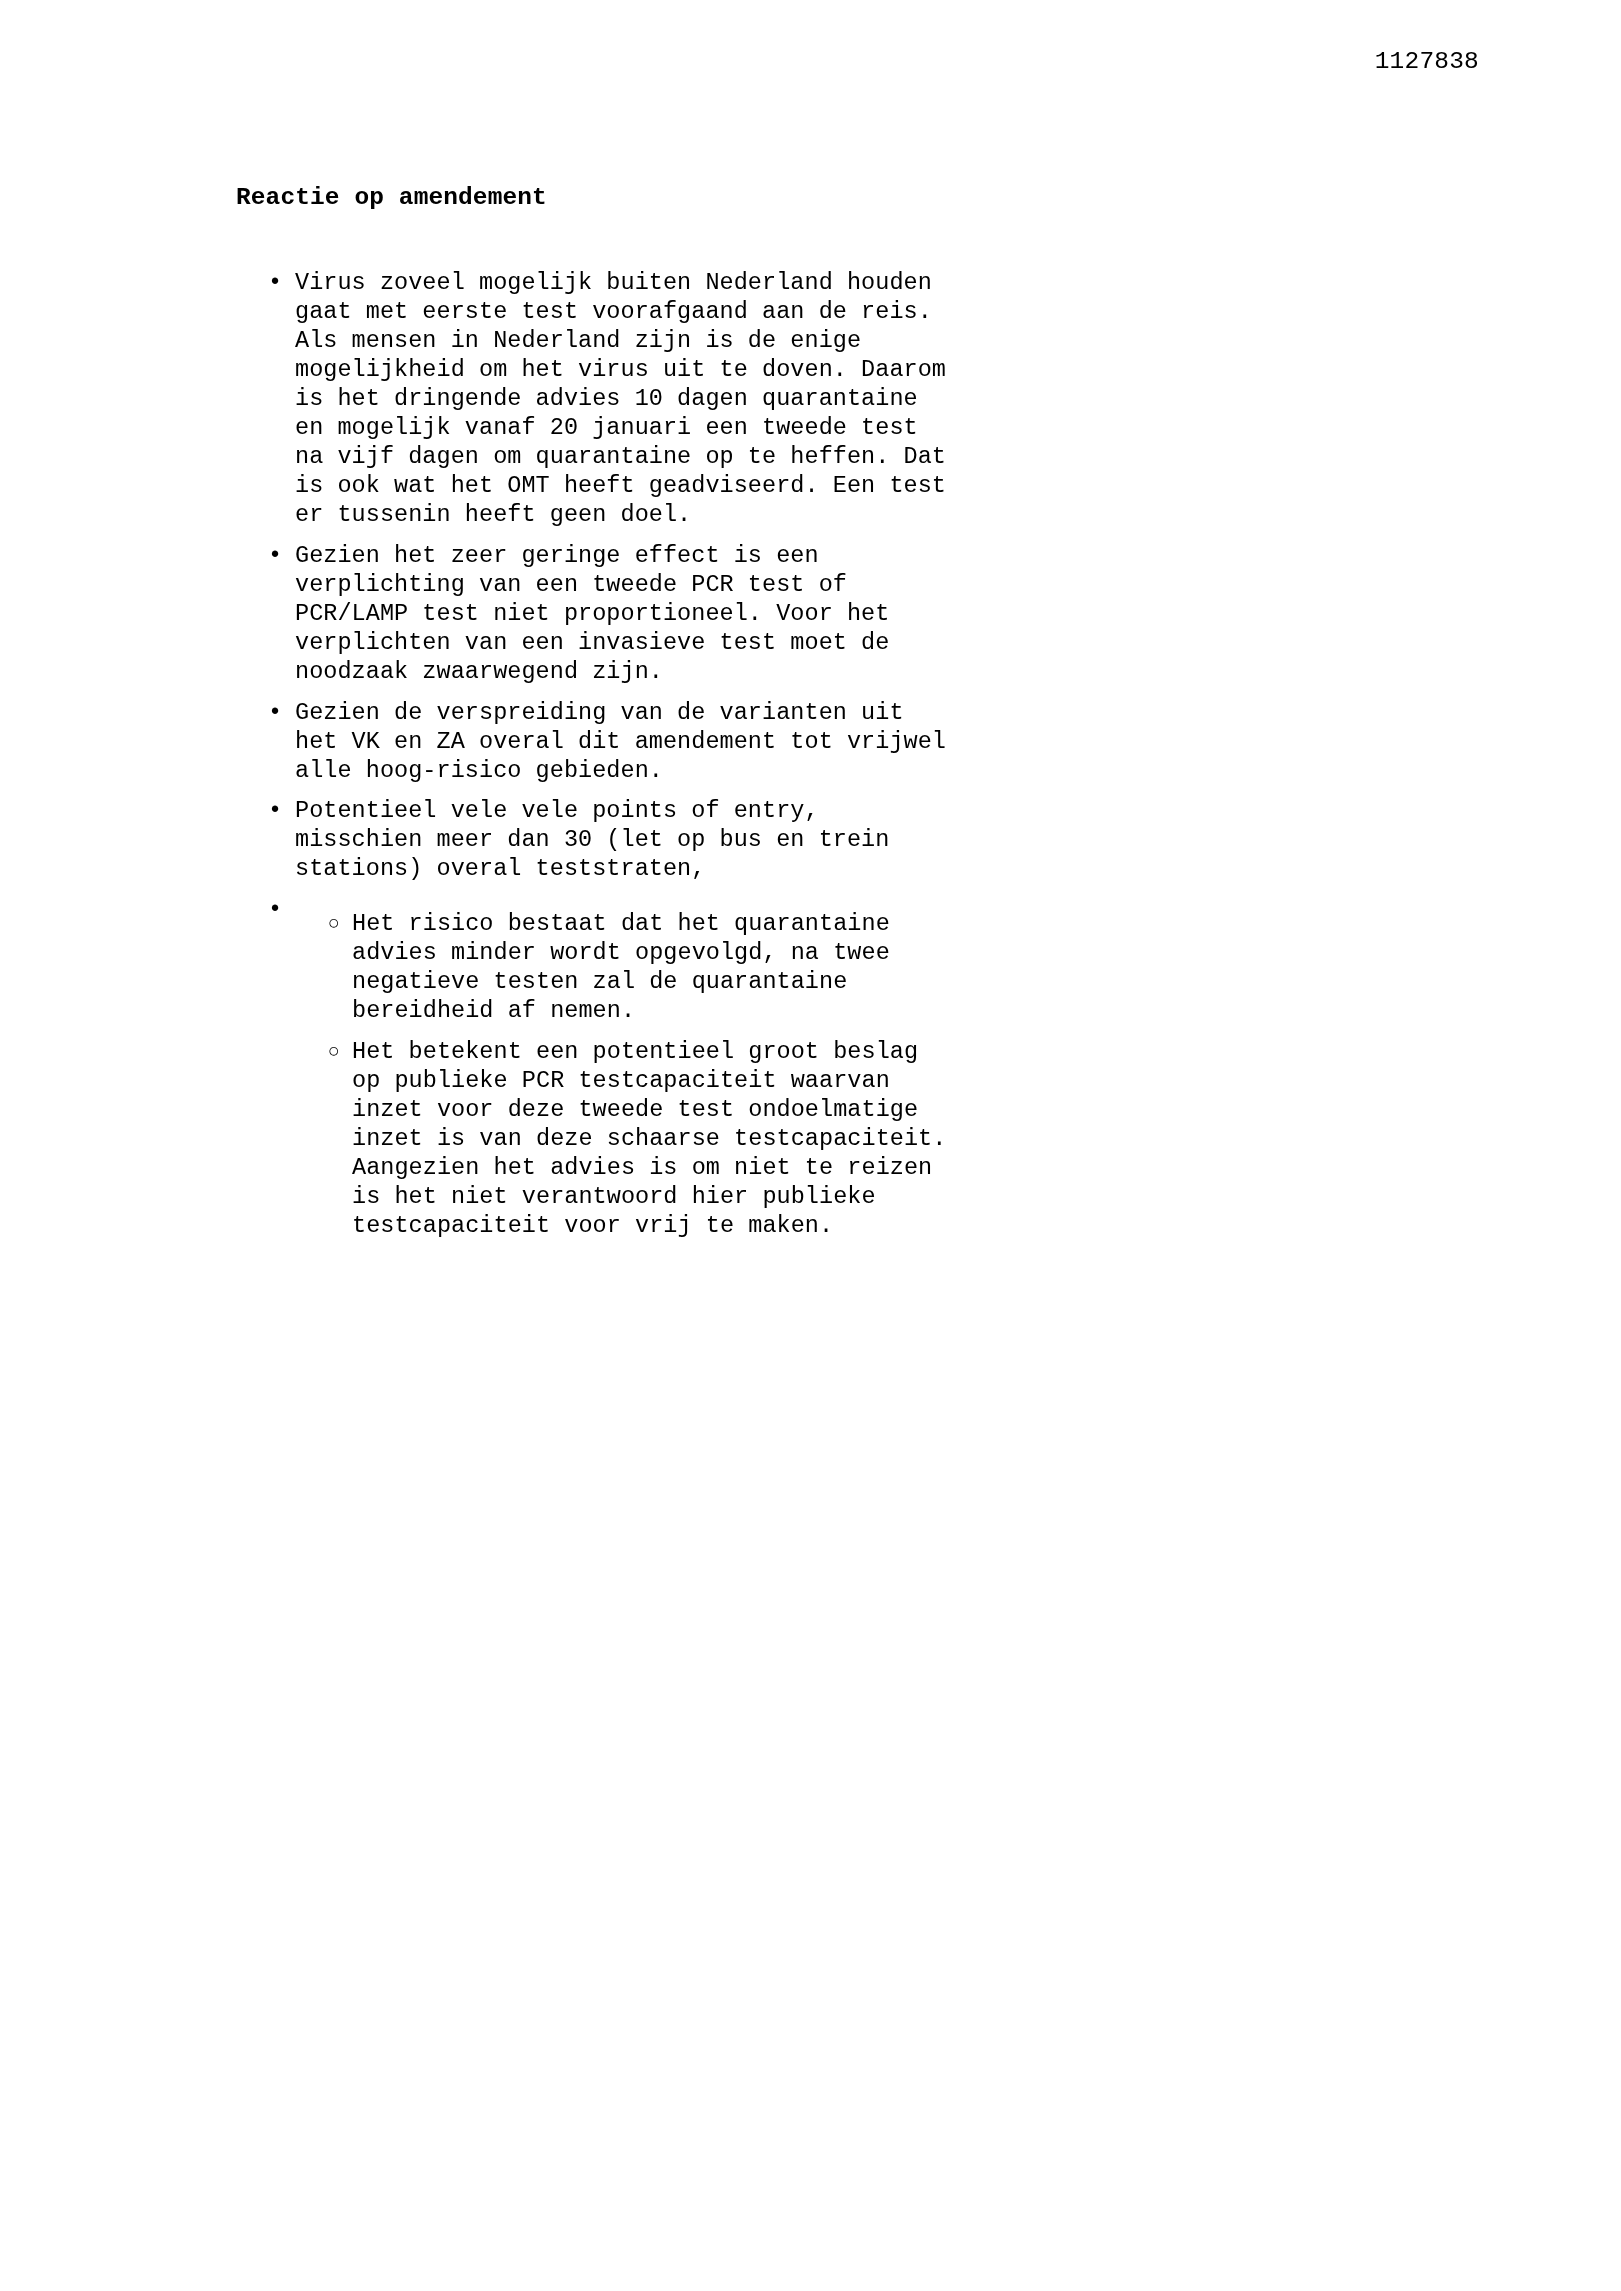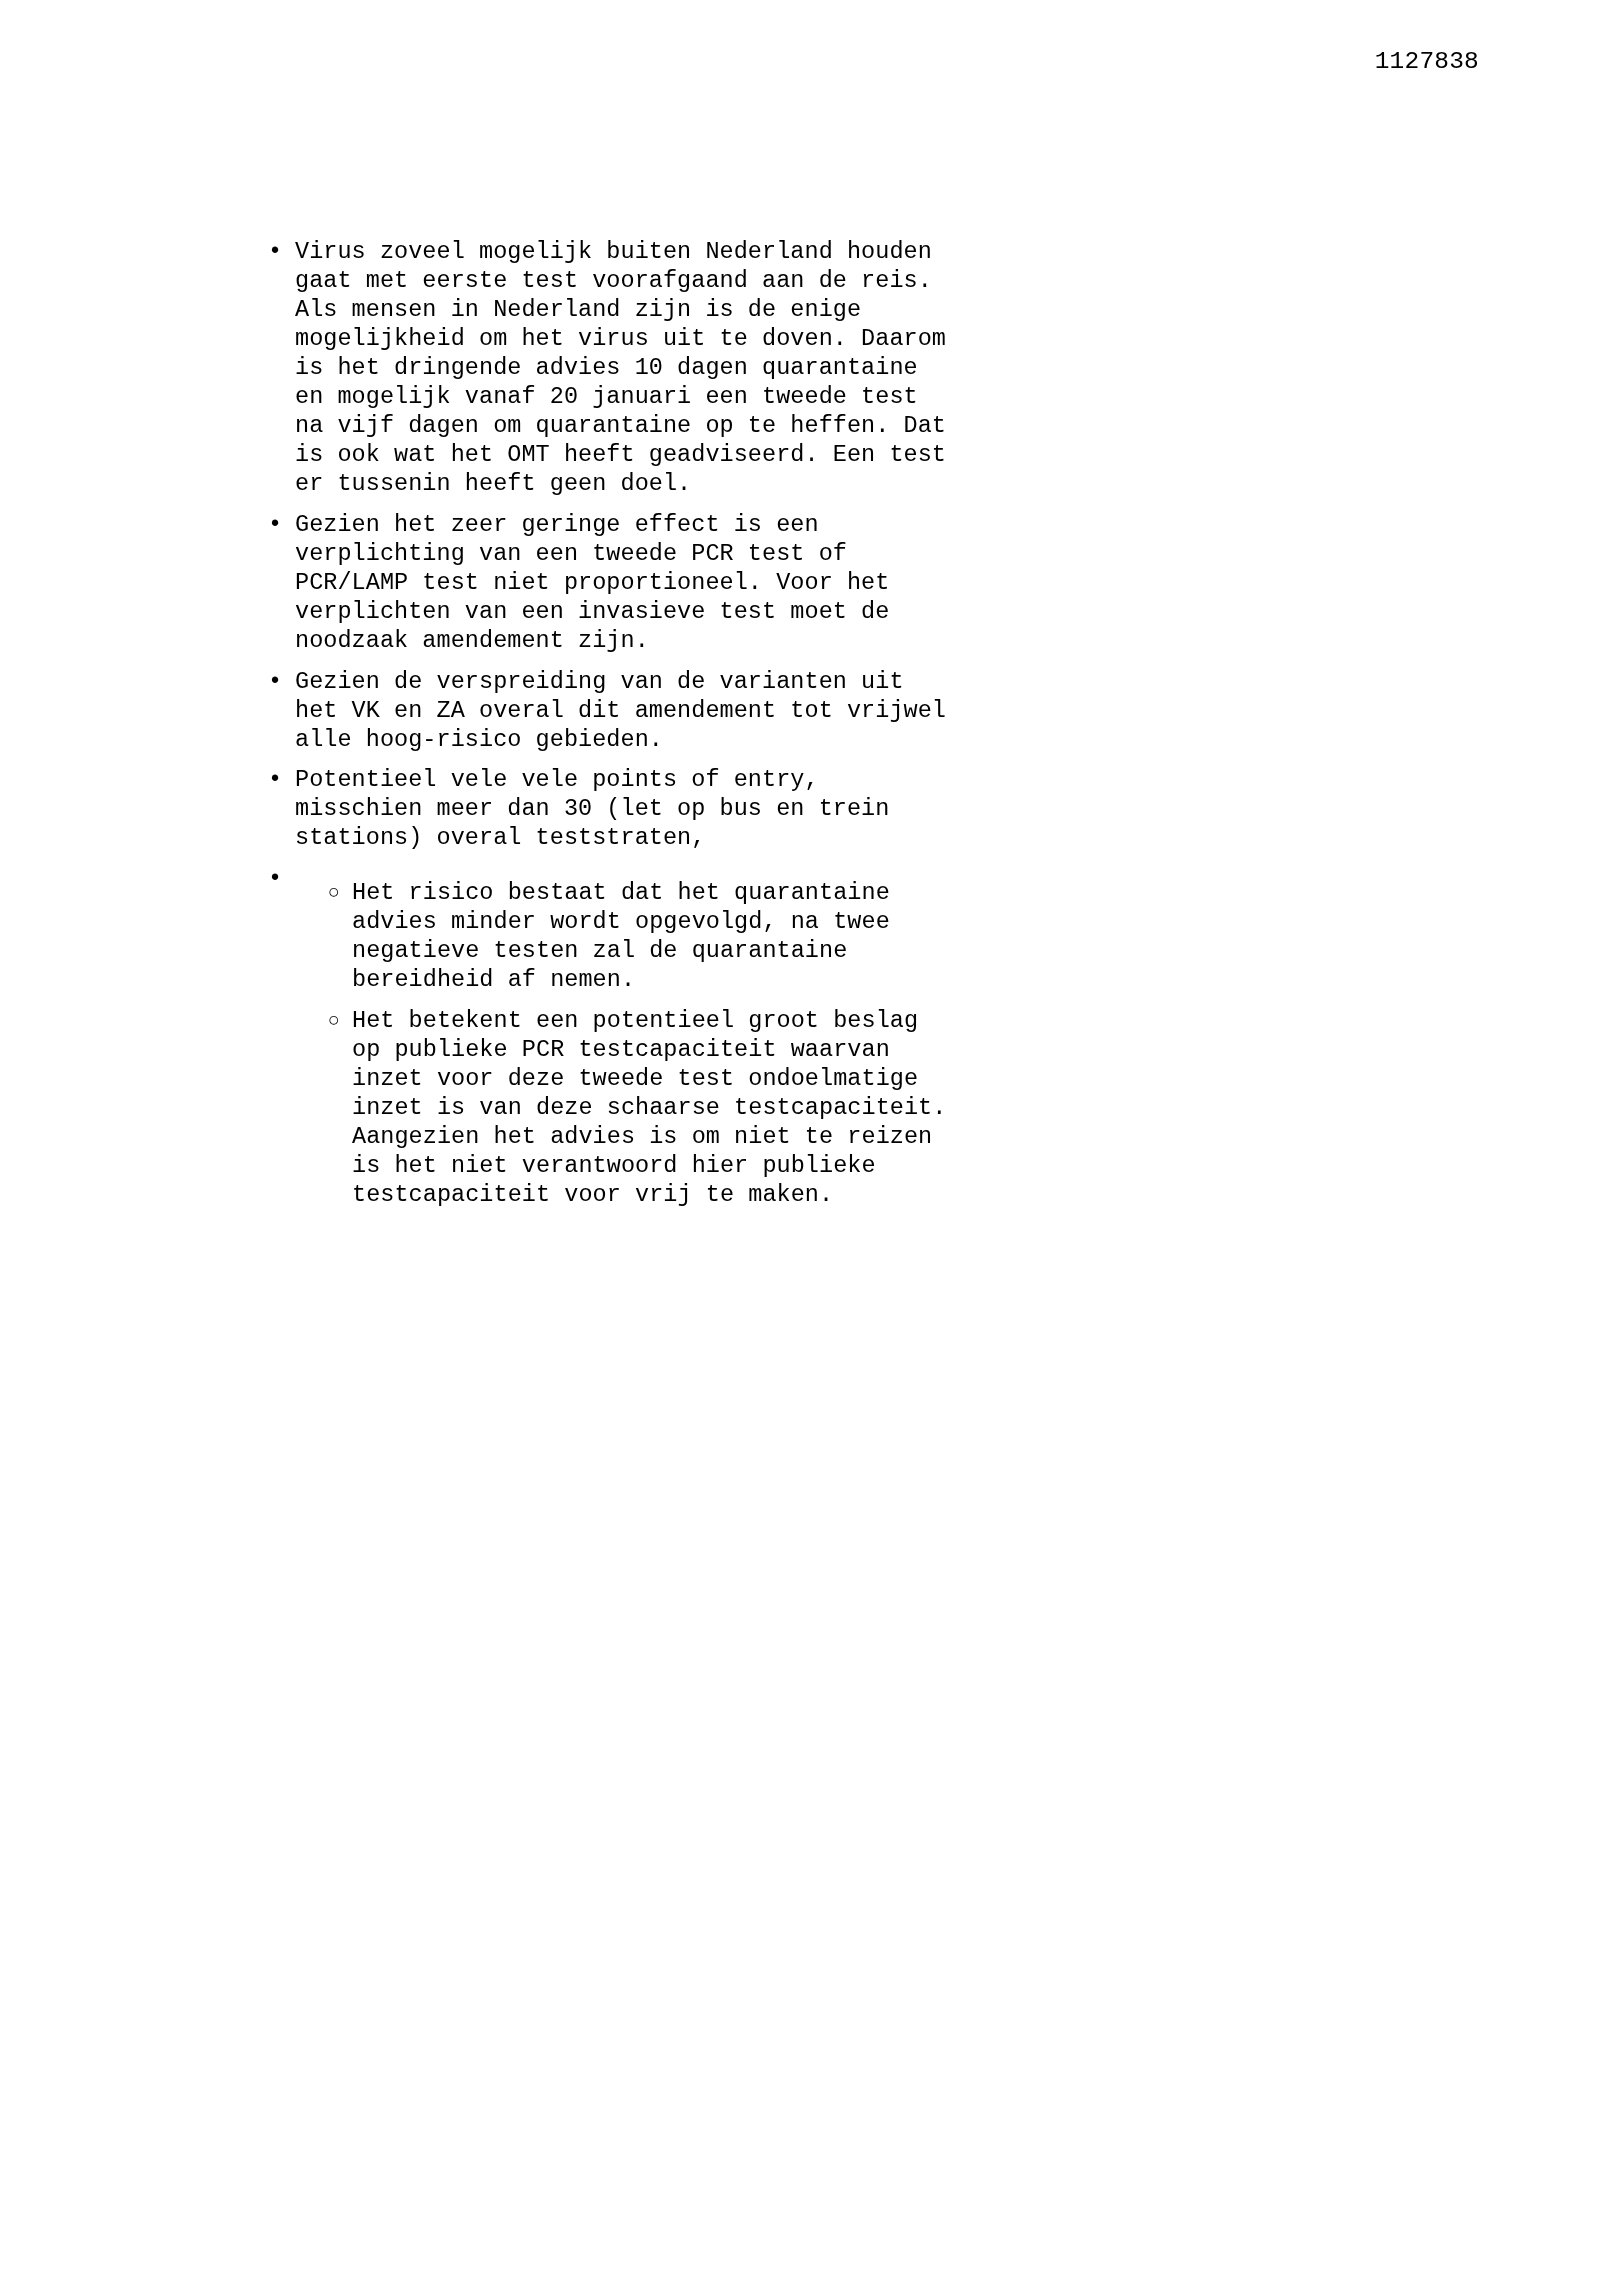--- a/index.html
+++ b/index.html
@@ -120,32 +120,33 @@
 <body>
 
 <div class="page">
 
   <div class="page-header">
     <span class="header-number">1127838</span>
   </div>
 
   <div class="content">
 
+    <h1 class="doc-title">Reactie op amendement</h1>
 
 
     <ul class="bullet-list level-1">
 
       <li class="bullet-item">
         <span class="bullet-marker">•</span>
         <span class="bullet-text">Virus zoveel mogelijk buiten Nederland houden gaat met eerste test voorafgaand aan de reis. Als mensen in Nederland zijn is de enige mogelijkheid om het virus uit te doven. Daarom is het dringende advies 10 dagen quarantaine en mogelijk vanaf 20 januari een tweede test na vijf dagen om quarantaine op te heffen. Dat is ook wat het OMT heeft geadviseerd. Een test er tussenin heeft geen doel.</span>
       </li>
 
       <li class="bullet-item">
         <span class="bullet-marker">•</span>
-        <span class="bullet-text">Gezien het zeer geringe effect is een verplichting van een tweede PCR test of PCR/LAMP test niet proportioneel. Voor het verplichten van een invasieve test moet de noodzaak amendement zijn.</span>
+        <span class="bullet-text">Gezien het zeer geringe effect is een verplichting van een tweede PCR test of PCR/LAMP test niet proportioneel. Voor het verplichten van een invasieve test moet de noodzaak zwaarwegend zijn.</span>
       </li>
 
       <li class="bullet-item">
         <span class="bullet-marker">•</span>
         <span class="bullet-text">Gezien de verspreiding van de varianten uit het VK en ZA overal dit amendement tot vrijwel alle hoog-risico gebieden.</span>
       </li>
 
       <li class="bullet-item">
         <span class="bullet-marker">•</span>
         <span class="bullet-text">Potentieel vele vele points of entry, misschien meer dan 30 (let op bus en trein stations) overal teststraten,</span>

